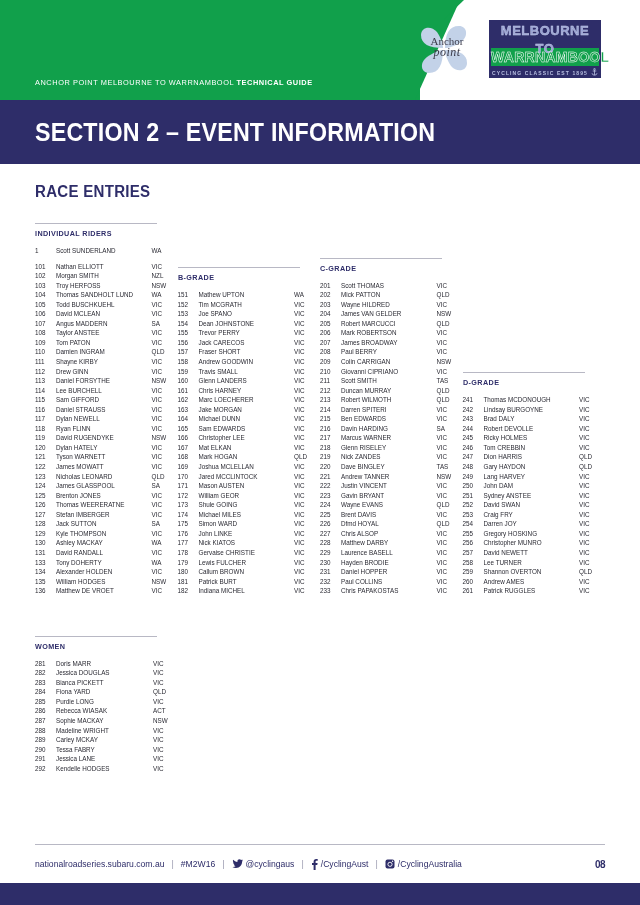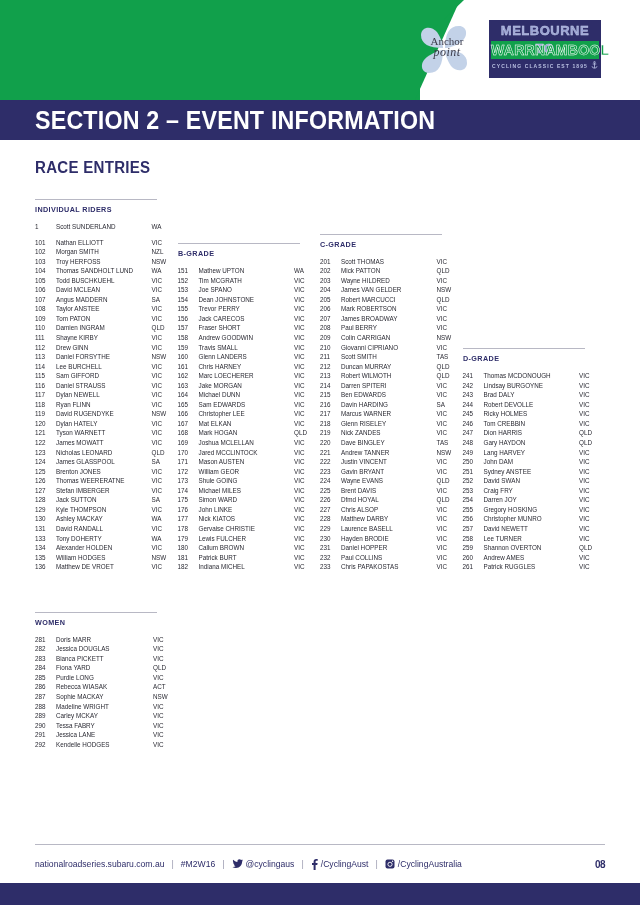--- a/index.html
+++ b/index.html
@@ -109,40 +109,40 @@
   .m2w-line2 {
     height: 18px;
     background: #11a04b;
     color: #11a04b;
     font-size: 14px;
     font-weight: bold;
     letter-spacing: 0.3px;
     text-align: center;
     line-height: 18px;
     -webkit-text-stroke: 0.5px #ffffff;
-    margin-top: 1px;
+    margin-top: 8px;
   }
   .m2w-line3 {
     height: 12px;
     color: #b9c0e2;
     font-size: 5px;
     font-weight: bold;
     letter-spacing: 1.1px;
     text-align: center;
     line-height: 14px;
   }
   .m2w-anchor-ic {
     display: inline-block;
     margin-left: 3px;
     vertical-align: -1px;
   }
 
   
   .section-band {
-    height: 40px;
+    height: 64px;
     background: #2e2d69;
     display: flex;
     align-items: center;
     padding-left: 35px;
   }
   .section-title {
     color: #ffffff;
     font-size: 25px;
     font-weight: bold;
     letter-spacing: 0.2px;
@@ -253,20 +253,21 @@
   }
 </style>
 </head>
 <body>
 
 <div class="header">
   <div class="header-green"></div>
   <div class="header-green-slant"></div>
   <div class="header-green-wedge"></div>
 
+  <div class="header-tagline"><span>ANCHOR POINT MELBOURNE TO WARRNAMBOOL </span><b>TECHNICAL GUIDE</b></div>
 
   <svg class="anchor-logo" viewBox="0 0 70 64">
     <g fill="#c3d2e8">
       <path d="M34 30 C34 16 38 8 48 8 C56 8 58 18 50 24 C44 28 38 30 34 30 Z"></path>
       <path d="M34 32 C48 32 56 36 56 45 C56 53 46 55 40 48 C36 42 34 36 34 32 Z"></path>
       <path d="M32 32 C32 46 28 55 18 55 C10 55 8 45 16 39 C22 35 28 32 32 32 Z"></path>
       <path d="M32 30 C18 30 10 26 10 17 C10 9 20 7 26 14 C30 20 32 26 32 30 Z"></path>
     </g>
   </svg>
   <div class="anchor-text">

